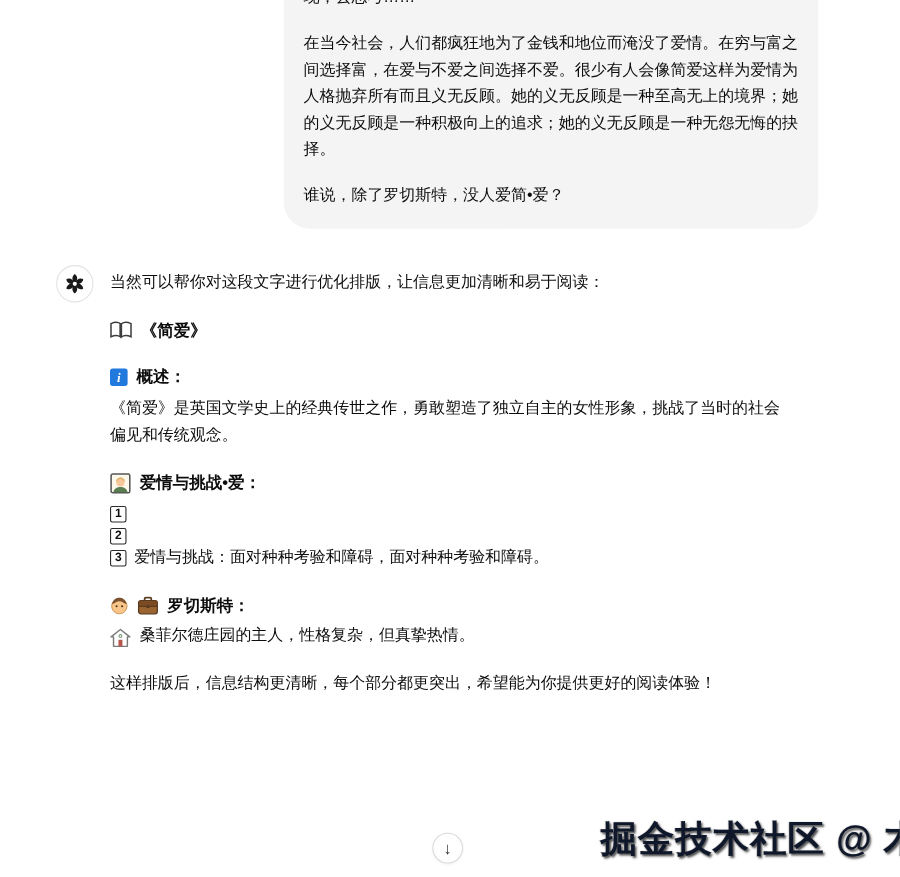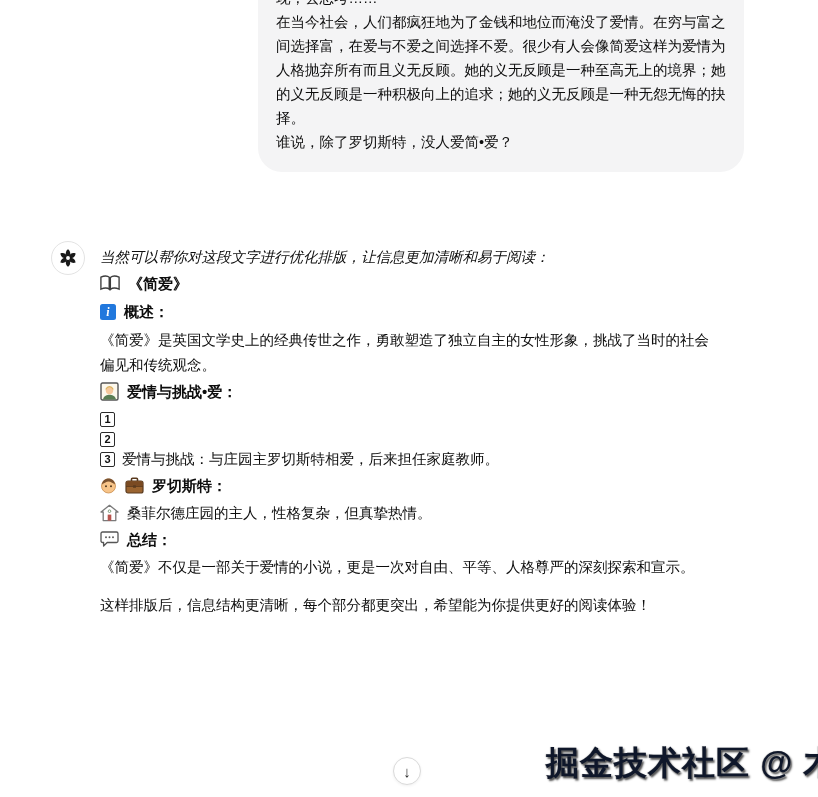--- a/index.html
+++ b/index.html
@@ -17,21 +17,21 @@
   .user-bubble {
     position: absolute;
     left: 258px;
     top: -26px;
     width: 486px;
     background: #f4f4f5;
     border-radius: 24px;
     padding: 12px 18px 18px 18px;
     line-height: 24px;
   }
-  .user-bubble p + p { margin-top: 0; }
+  .user-bubble p + p { margin-top: 18px; }
 
   
   .assistant-row {
     position: absolute;
     left: 51px;
     top: 241px;
     display: flex;
     align-items: flex-start;
   }
   .avatar {
@@ -43,33 +43,33 @@
     display: flex;
     align-items: center;
     justify-content: center;
     background: #fff;
   }
   .assistant-content {
     margin-left: 15px;
     width: 622px;
     line-height: 25.5px;
   }
-  .intro { margin-top: 4px; font-style: italic; }
-  .section { }
+  .intro { margin-top: 4px; }
+  .section { margin-top: 17px; }
   .section.closing-sec { margin-top: 12px; }
   .h {
     font-weight: 700;
     font-size: 15px;
     margin-bottom: 3px;
     display: flex;
     align-items: center;
   }
   .icn { display: inline-flex; align-items: center; margin-right: 8px; flex: 0 0 auto; }
   .icn svg { display: block; }
-  .body-line { display: flex; align-items: flex-start; }
+  .body-line { display: flex; align-items: center; }
   .body-line .icn { margin-top: 3px; }
 
   
   .info-sq {
     display: inline-flex;
     align-items: center;
     justify-content: center;
     width: 16px; height: 16px;
     background: #2178dd;
     border-radius: 2.5px;
@@ -205,21 +205,21 @@
         <span>爱情与挑战•爱：</span>
       </div>
       <div class="num-item">
         <span class="numbox">1</span>
       </div>
       <div class="num-item">
         <span class="numbox">2</span>
       </div>
       <div class="num-item">
         <span class="numbox">3</span>
-        <span>爱情与挑战：与庄园主罗切斯特相爱，后来担任家庭教师。</span>
+        <span>爱情与挑战：面对种种考验和障碍，面对种种考验和障碍。</span>
       </div>
     </div>
 
     <div class="section">
       <div class="h">
         <span class="icn">
           <svg width="17" height="17" viewBox="0 0 17 17">
             <circle cx="8.5" cy="9" r="7" fill="#f7c489" stroke="#c98c4a" stroke-width="0.8"></circle>
             <path d="M1.9 7.4 C2.6 3 6 1.5 8.5 1.5 C11 1.5 14.4 3 15.1 7.4 C12 6.2 11 4.6 8.5 4.6 C6 4.6 5 6.2 1.9 7.4 Z" fill="#7a5230"></path>
             <circle cx="6" cy="9.2" r="0.95" fill="#473018"></circle>
@@ -245,34 +245,20 @@
             <circle cx="9.5" cy="7.2" r="1.3" fill="none" stroke="#7a9a7a" stroke-width="1"></circle>
           </svg>
         </span>
         <span>桑菲尔德庄园的主人，性格复杂，但真挚热情。</span>
       </div>
     </div>
 
     <div class="section">
     </div>
 
-    <div class="section">
-      <div class="h">
-        <span class="icn">
-          <svg width="19" height="16" viewBox="0 0 19 16">
-            <path d="M2.5 1 H16.5 A1.5 1.5 0 0 1 18 2.5 V10 A1.5 1.5 0 0 1 16.5 11.5 H7.2 L3.6 15 V11.5 H2.5 A1.5 1.5 0 0 1 1 10 V2.5 A1.5 1.5 0 0 1 2.5 1 Z" fill="#ffffff" stroke="#555" stroke-width="1.3" stroke-linejoin="round"></path>
-            <circle cx="6" cy="6.3" r="0.95" fill="#555"></circle>
-            <circle cx="9.5" cy="6.3" r="0.95" fill="#555"></circle>
-            <circle cx="13" cy="6.3" r="0.95" fill="#555"></circle>
-          </svg>
-        </span>
-        <span>总结：</span>
-      </div>
-      <p>《简爱》不仅是一部关于爱情的小说，更是一次对自由、平等、人格尊严的深刻探索和宣示。</p>
-    </div>
 
     <div class="section closing-sec">
       <p>这样排版后，信息结构更清晰，每个部分都更突出，希望能为你提供更好的阅读体验！</p>
     </div>
 
   </div>
 </div>
 
 <div class="scroll-btn">
   <span>↓</span>

